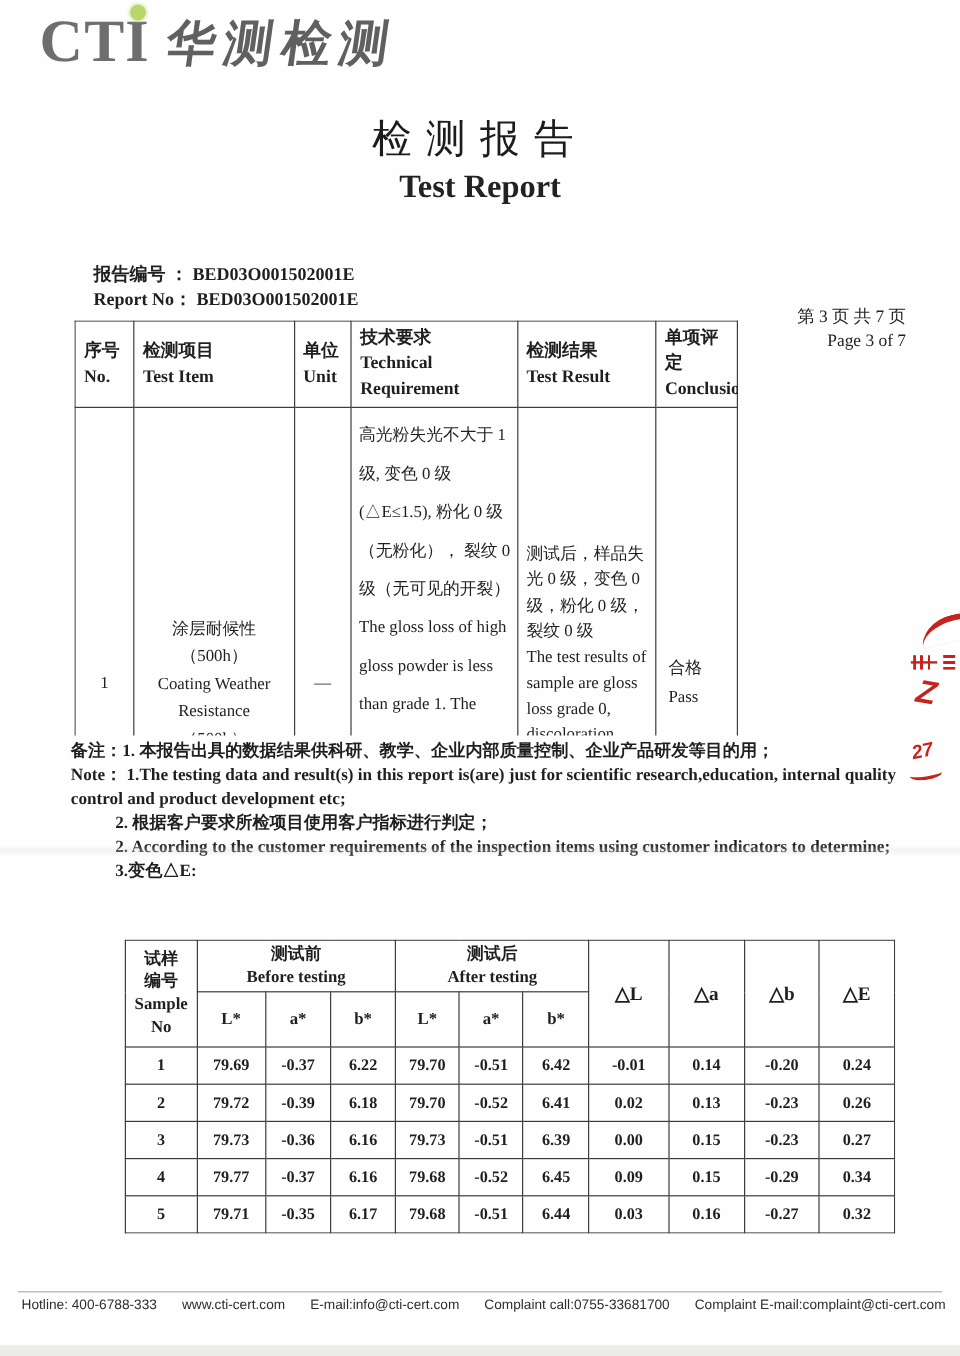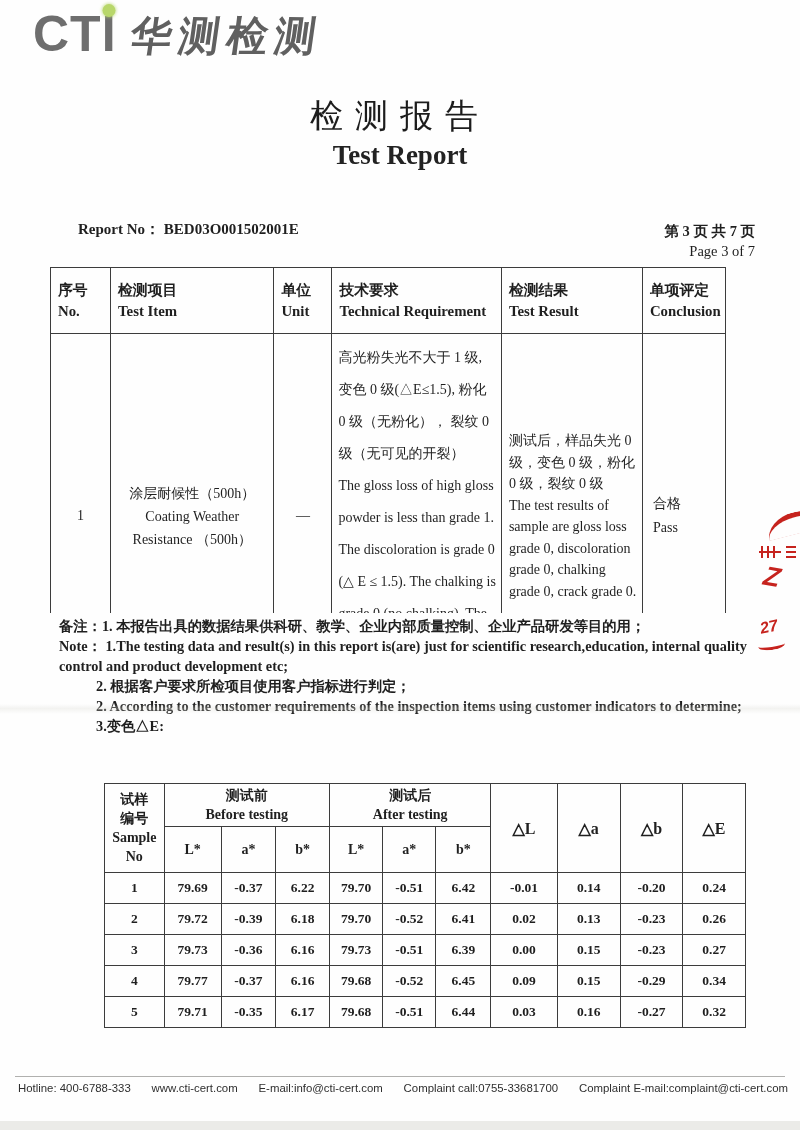--- a/index.html
+++ b/index.html
@@ -4,43 +4,43 @@
 <style>
   * { margin:0; padding:0; box-sizing:border-box; }
   html,body { width:800px; height:1130px; }
   body {
     position:relative; background:#fefefe; overflow:hidden;
     font-family:"Liberation Serif", serif; color:#1f1f1f;
   }
   
   .logo { position:absolute; left:33px; top:10px; display:flex; align-items:flex-end; gap:14px; }
   .logo-latin {
-    font-family:Liberation Sans, sans-serif; font-weight:bold; font-size:50px;
+    font-family:Liberation Serif, serif; font-weight:bold; font-size:50px;
     color:#6e6e6e; letter-spacing:1px; line-height:48px; position:relative;
   }
   .logo-i { position:relative; display:inline-block; }
   .logo-dot { position:absolute; left:50%; top:-6px; transform:translateX(-50%);
     width:13px; height:13px; border-radius:50%; background:#b8d76a;
     box-shadow:0 0 3px 1px rgba(184,215,106,.6); }
   .logo-cn {
     font-family:"Liberation Sans", sans-serif; font-weight:bold; font-size:41px;
     color:#606060; letter-spacing:7px; transform:skewX(-8deg); line-height:44px;
   }
   
   .title-cn { position:absolute; top:94px; left:0; width:100%; text-align:center;
     font-size:33px; letter-spacing:12px; color:#1c1c1c; }
   .title-en { position:absolute; top:140px; left:0; width:100%; text-align:center;
     font-size:27px; font-weight:bold; color:#222; }
   
   .meta { position:absolute; left:78px; top:219px; font-weight:bold; font-size:15px; line-height:21px; }
   .pageinfo { position:absolute; right:45px; top:221px; text-align:right; font-size:14.5px; line-height:20px; }
-  .pageinfo .cn { font-weight:bold; }
+  .pageinfo .cn { font-weight:normal;margin-top:33px; }
   .pageinfo .en { font-weight:normal; }
   
-  .t1-wrap { position:absolute; left:50px; top:267px; width:676px; height:346px; overflow:hidden; }
+  .t1-wrap { position:absolute; left:62px; top:267px; width:553px; height:346px; overflow:hidden; }
   table { border-collapse:collapse; width:100%; table-layout:fixed; }
   .t1 td, .t1 th { border:1.6px solid #3c3c3c; vertical-align:middle; }
   .t1 th { height:66px; text-align:left; padding:4px 4px 4px 7px;
     font-size:14.8px; font-weight:bold; line-height:21px; }
   .t1 .c1{width:8.9%} .t1 .c2{width:24.2%} .t1 .c3{width:8.6%}
   .t1 .c4{width:25.1%} .t1 .c5{width:20.9%} .t1 .c6{width:12.3%}
   .t1 td { height:277px; font-size:14px; }
   .td-no, .td-unit { text-align:center; }
   .td-item { text-align:center; padding:4px 8px; line-height:23px; font-size:14px; }
   .td-req { vertical-align:top; padding:8px 5px 4px 6px; line-height:32px; font-size:13.8px; }
@@ -93,20 +93,21 @@
 
 <div class="logo">
   <div class="logo-latin"><span>CT</span><span class="logo-i"><span>I</span><span class="logo-dot"></span></span></div>
   <div class="logo-cn">华测检测</div>
 </div>
 
 <div class="title-cn">检测报告</div>
 <div class="title-en">Test Report</div>
 
 <div class="meta">
+  <div>报告编号 ： BED03O001502001E</div>
   <div>Report No： BED03O001502001E</div>
 </div>
 <div class="pageinfo">
   <div class="cn">第 3 页  共 7 页</div>
   <div class="en">Page 3 of 7</div>
 </div>
 
 <div class="t1-wrap">
   <table class="t1">
     <colgroup>

